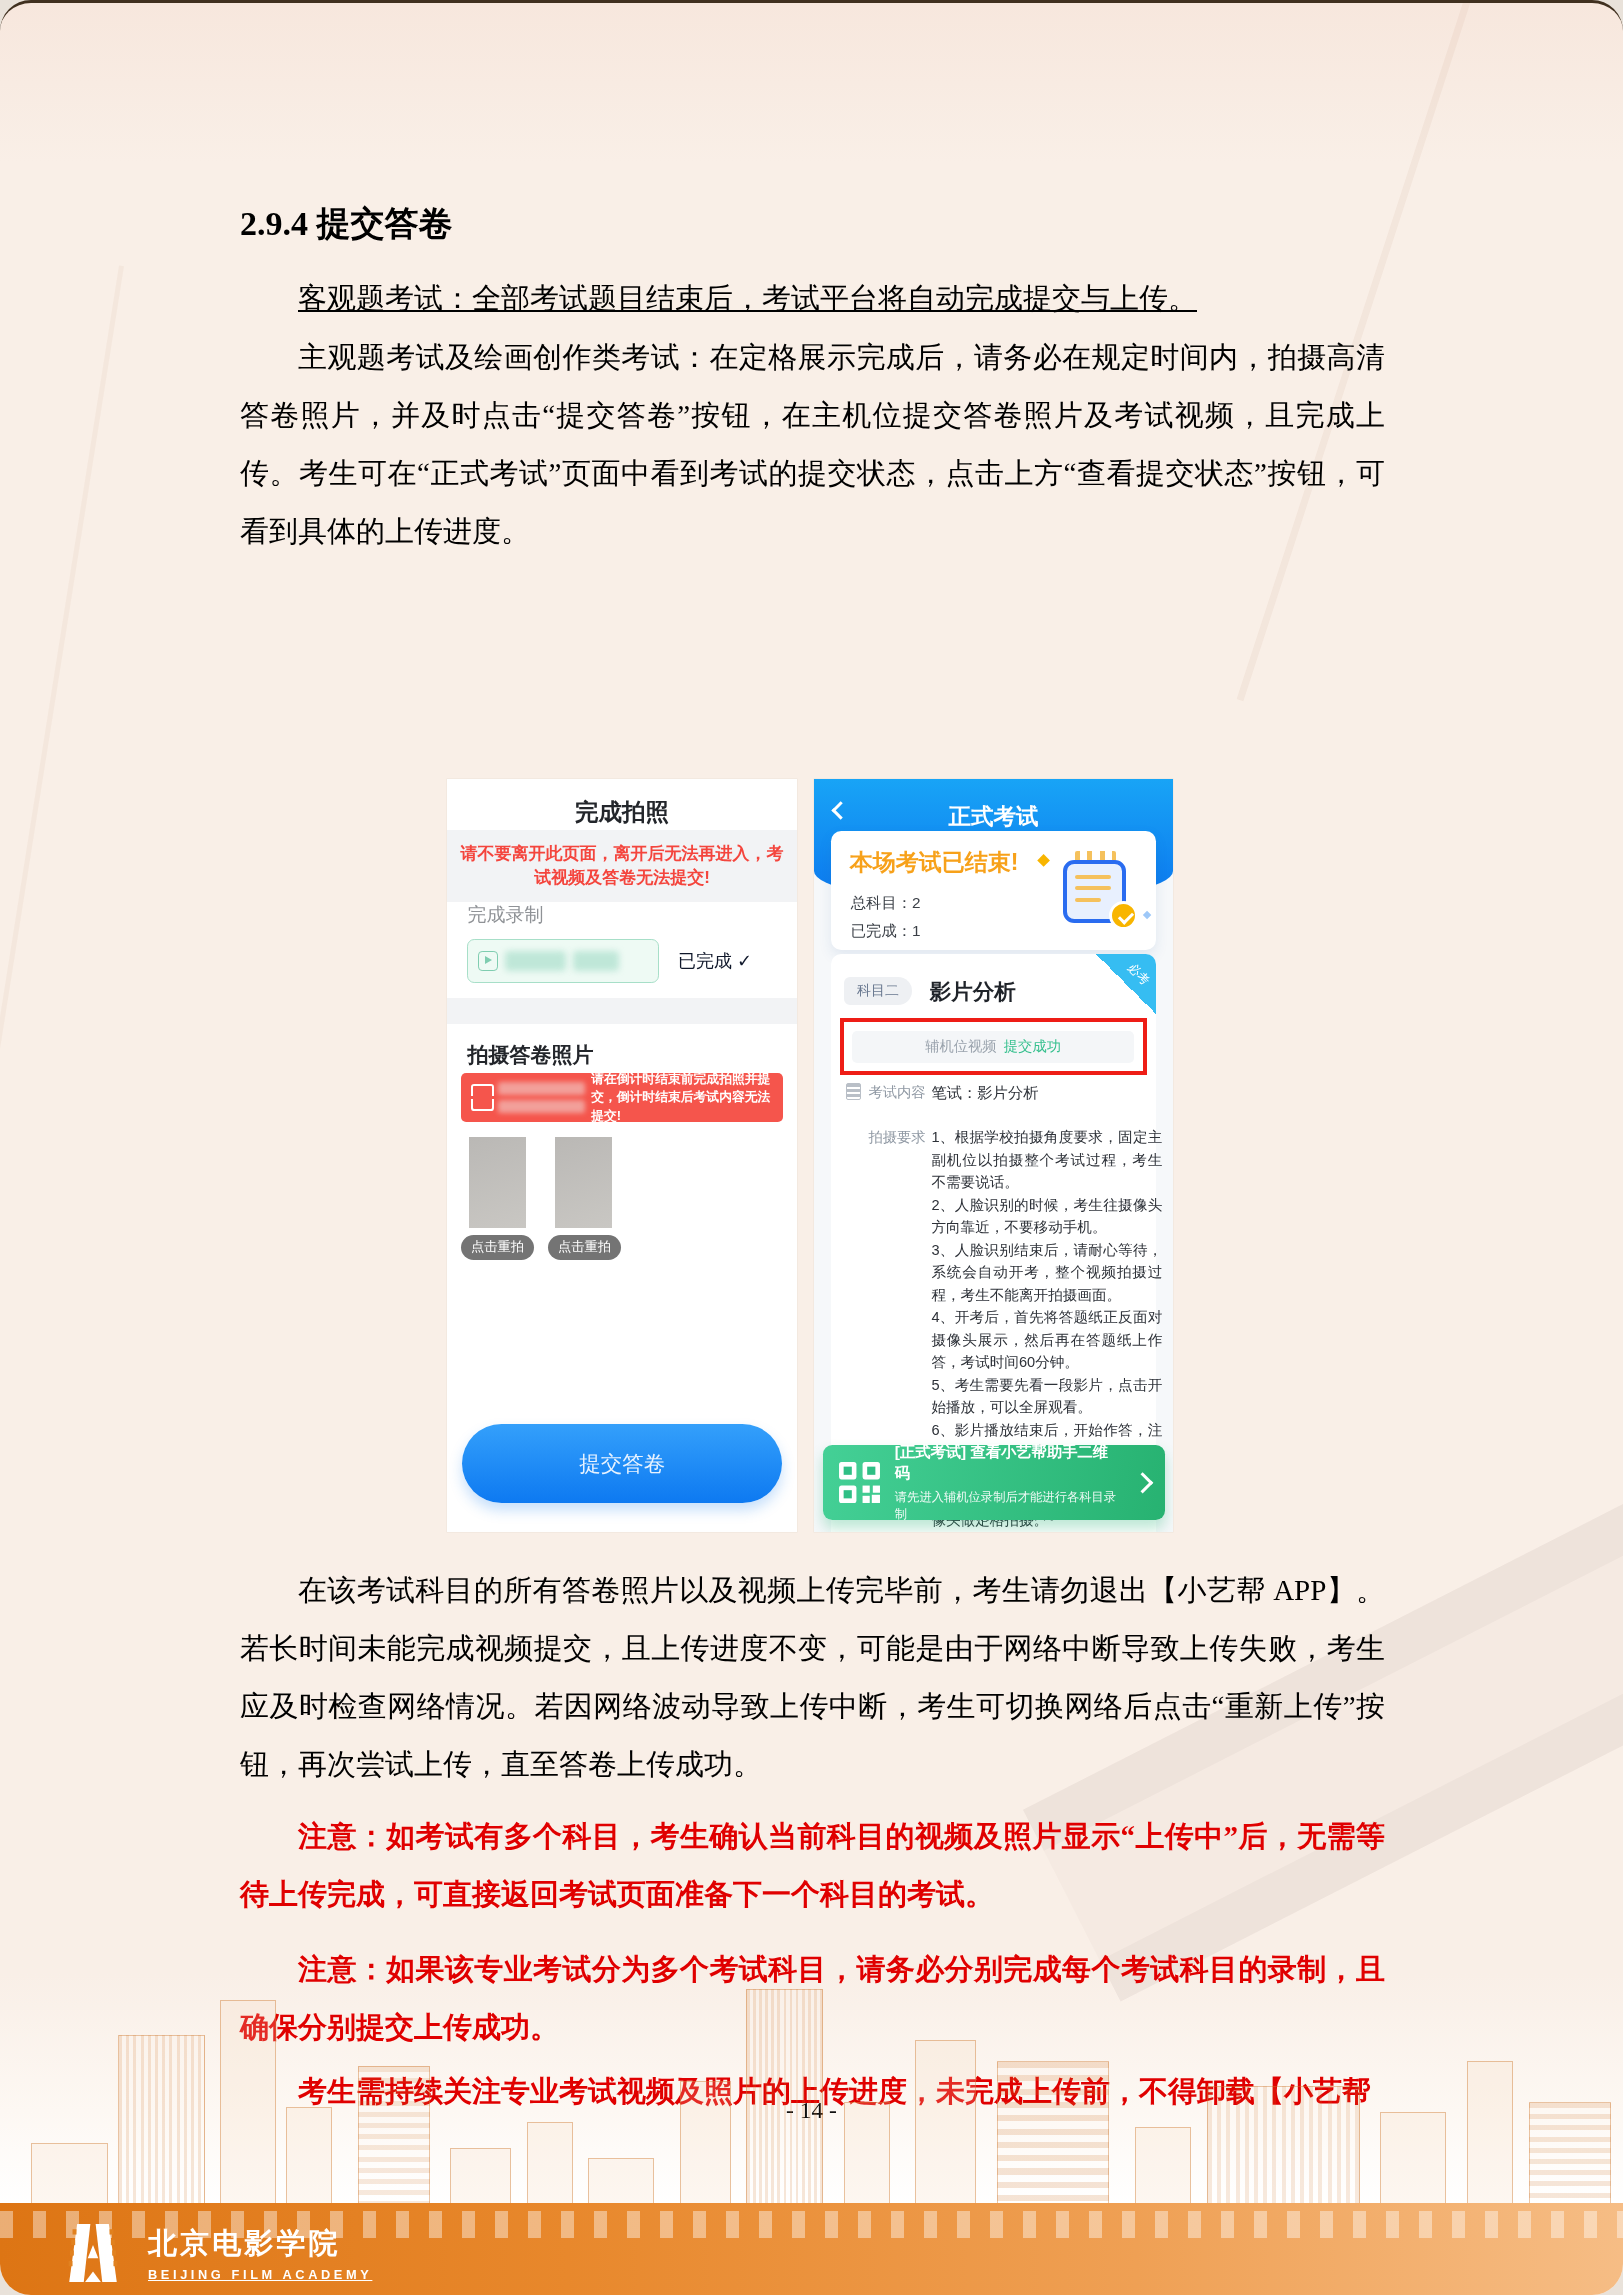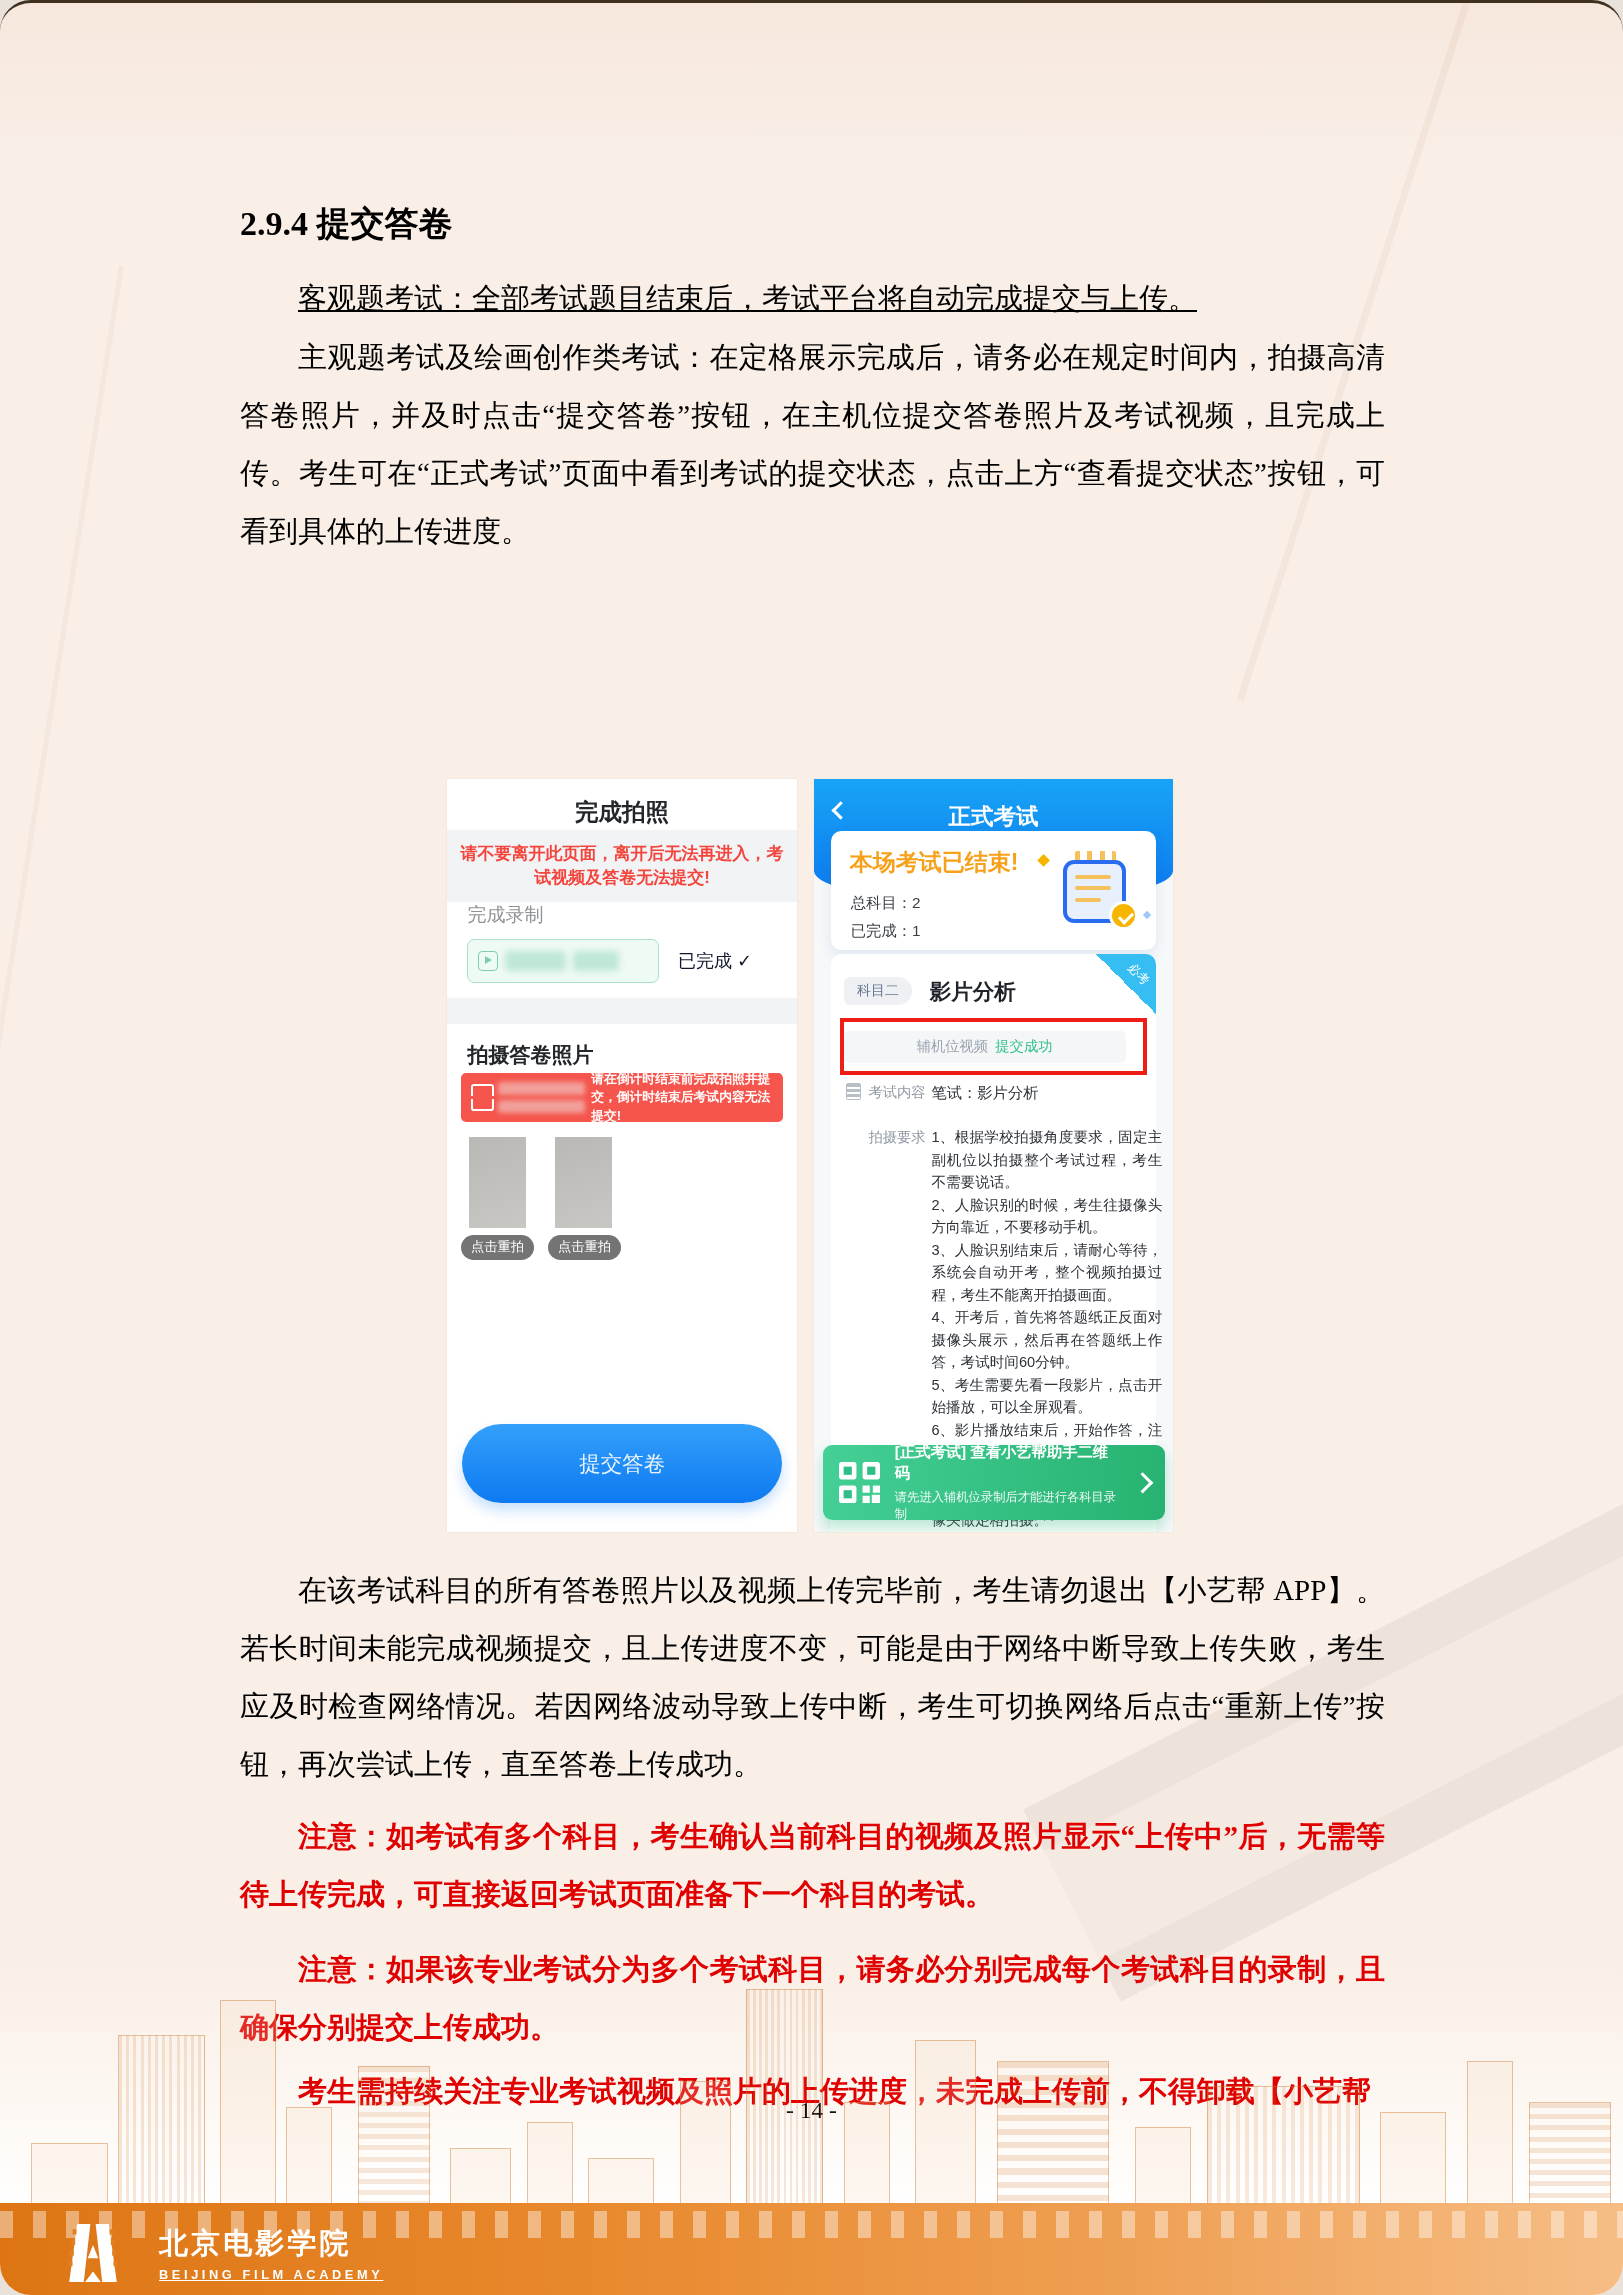--- a/index.html
+++ b/index.html
@@ -93,21 +93,21 @@
   .sparkle { position:absolute; width:9.2px; height:9.2px; background:#f8b500; transform:rotate(45deg); }
   .sparkle.sp1 { left:-19.4px; top:5.1px; } .sparkle.sp2 { right:-15.3px; bottom:10.2px; width:6.1px; height:6.1px; background:#9ec8f8; }
   .p2-card2 { position:absolute; top:175px; left:17.4px; width:325px; height:578px; background:#fff; border-radius:10.2px 10.2px 0 0; }
   .ribbon { position:absolute; top:0; right:0; width:60px; height:60px; overflow:hidden; border-radius:0 10.2px 0 0; }
   .ribbon::before { content:""; position:absolute; inset:0; background:linear-gradient(225deg,#36bdf2 50%,transparent 50%); }
   .ribbon span { position:absolute; top:12.3px; right:-7.2px; transform:rotate(45deg); color:#fff; font-size:12.3px; width:51px; text-align:center; }
   .p2-subject-row { position:absolute; top:22.5px; left:12.3px; width:302px; display:flex; align-items:center; gap:17.4px; }
   .p2-subject-tag { background:#eef0f3; color:#68778f; font-size:14px; padding:5.1px 13.3px; border-radius:6.1px 14.3px 14.3px 6.1px; }
   .p2-subject-name { font-size:21.5px; font-weight:700; color:#1f2329; }
   .p2-redbox { position:absolute; top:64px; left:8.2px; width:307px; height:57px; border:4.1px solid #ee1d16; background:#fff;
-    display:flex; align-items:center; justify-content:flex-start; }
+    display:flex; align-items:center; justify-content:center; }
   .p2-statusbar { width:282px; height:32px; background:#f4f6f8; border-radius:5.1px;
     display:flex; align-items:center; justify-content:center; gap:7.2px; font-size:14.3px; }
   .p2-statusbar .cam { color:#9aa3ad; } .p2-statusbar .ok { color:#36c08e; }
   .p2-row-label { position:absolute; font-size:14.3px; color:#8f98a3; }
   .p2-row-icon { position:absolute; width:15.3px; height:17.4px; background:#b9bfc7; border-radius:2px; }
   .icon-doc { background:repeating-linear-gradient(180deg,#b9bfc7 0 3.1px,#fff 3.1px 5.1px); border:1.5px solid #b9bfc7; }
   .icon-video { position:relative; border-radius:4.1px; height:15.3px; }
   .icon-video::after { content:""; position:absolute; left:5.1px; top:3.6px; border-left:6.1px solid #fff;
     border-top:4.1px solid transparent; border-bottom:4.1px solid transparent; }
   .p2-content-value { position:absolute; top:129px; left:100px; font-size:15.3px; color:#2d3138; }
@@ -142,21 +142,21 @@
   .skyline i:nth-child(13){ left:997px; width:112px; height:143px; background:repeating-linear-gradient(180deg,rgba(206,118,45,.20) 0 6.1px,transparent 6.1px 13.3px); }
   .skyline i:nth-child(14){ left:1135px; width:56px; height:77px; }
   .skyline i:nth-child(15){ left:1207px; width:153px; height:118px; background:repeating-linear-gradient(90deg,rgba(206,118,45,.16) 0 4.1px,transparent 4.1px 9.2px); }
   .skyline i:nth-child(16){ left:1380px; width:66px; height:92px; }
   .skyline i:nth-child(17){ left:1467px; width:46px; height:143px; }
   .skyline i:nth-child(18){ left:1529px; width:82px; height:102px; background:repeating-linear-gradient(180deg,rgba(206,118,45,.18) 0 5.1px,transparent 5.1px 11.2px); }
   .footer-band { position:absolute; left:0; bottom:0; width:100%; height:92px;
     background:linear-gradient(90deg,#dd7514 0%,#e8882c 35%,#efa054 70%,#f6bd85 100%); }
   .film-holes { position:absolute; top:8.2px; left:0; width:100%; height:26.6px; opacity:.75;
     background:repeating-linear-gradient(90deg,rgba(255,255,255,.55) 0 13.3px,transparent 13.3px 33px); }
-  .footer-logo { position:absolute; left:60px; bottom:9.2px; display:flex; align-items:center; gap:33px; }
+  .footer-logo { position:absolute; left:60px; bottom:9.2px; display:flex; align-items:center; gap:22px; }
   .logo-mark { width:66px; height:66px; }
   .logo-mark svg { width:100%; height:100%; display:block; }
   .logo-text .cn { font-size:29px; font-weight:700; color:#fff; letter-spacing:3.1px; font-family:"Liberation Sans","DejaVu Sans",sans-serif; }
   .logo-text .en { font-size:12.8px; font-weight:700; color:#fff; letter-spacing:3.6px; margin-top:3.1px; font-family:"Liberation Sans","DejaVu Sans",sans-serif;text-decoration:underline; }
 </style>
 </head>
 <body>
 
 <div class="page">
 

